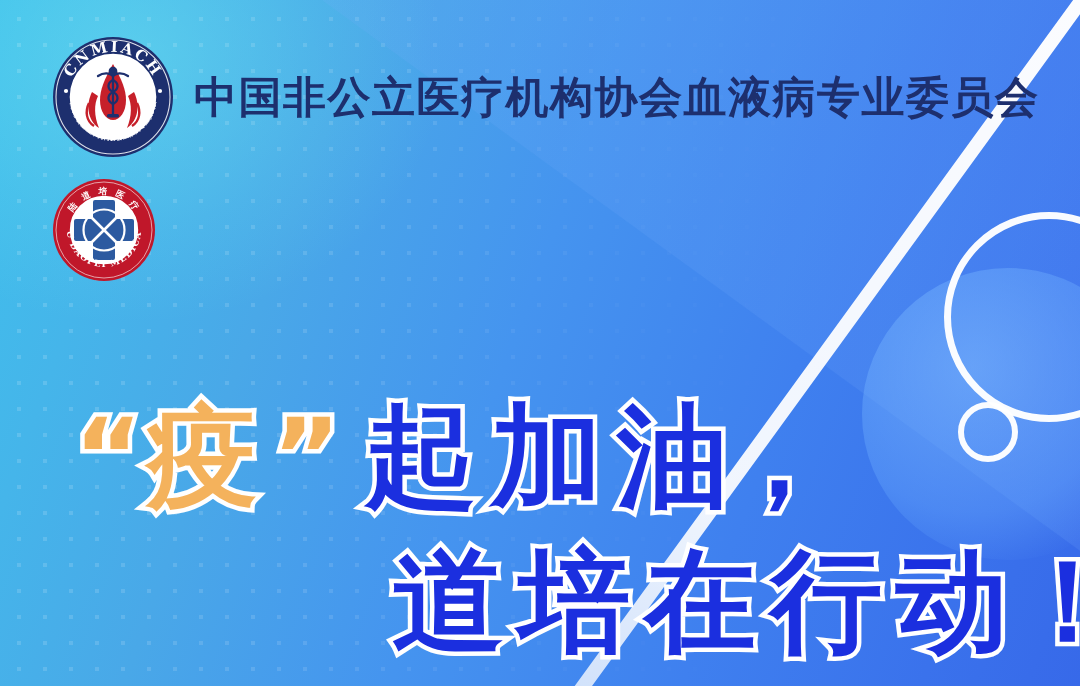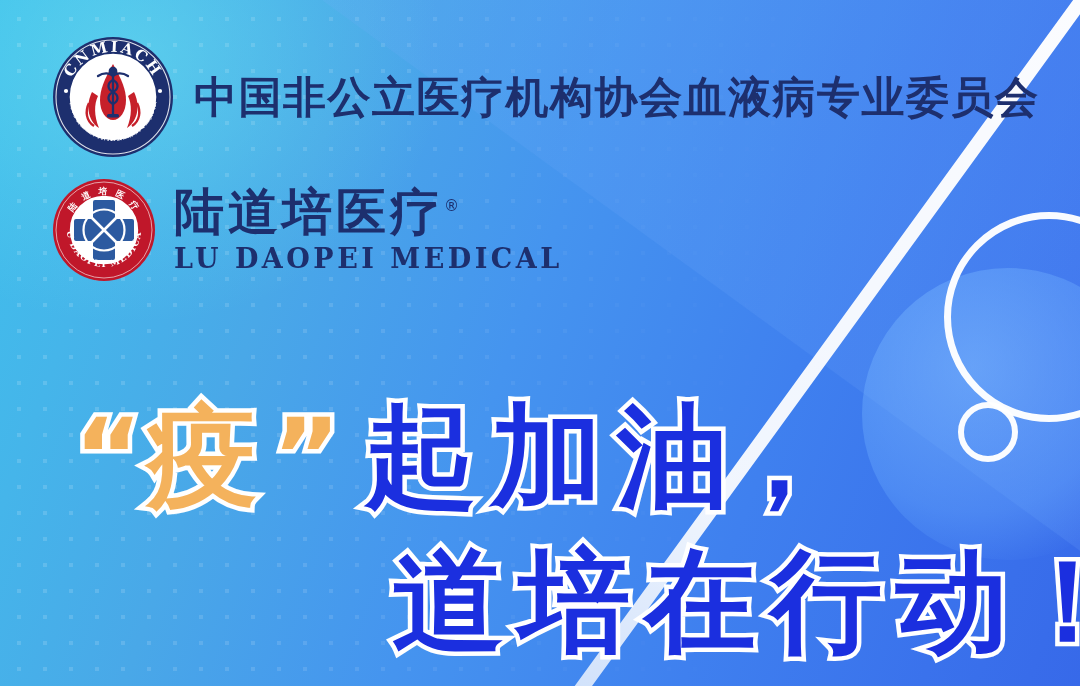--- a/index.html
+++ b/index.html
@@ -197,24 +197,20 @@
         <circle cx="52" cy="52" r="20.5" fill="none" stroke="#ffffff" stroke-width="2.2"></circle>
         <text font-family="'DejaVu Sans','Liberation Sans',sans-serif" font-size="8.6" font-weight="700" fill="#ffffff" letter-spacing="2.4">
           <textPath href="#ldpTop" startOffset="50%" text-anchor="middle">陆 道 培 医 疗</textPath>
         </text>
         <text font-family="'DejaVu Serif','Liberation Serif',serif" font-size="8.8" font-weight="700" fill="#ffffff" letter-spacing="1.2">
           <textPath href="#ldpBot" startOffset="50%" text-anchor="middle">LU DAOPEI MEDICAL</textPath>
         </text>
       </svg>
     </div>
 
-    <div class="brand-text">
-      <div class="brand-cn"><span>陆道培医疗</span><span class="reg">®</span></div>
-      <div class="brand-en">LU DAOPEI MEDICAL</div>
-    </div>
   </div>
 
   <div class="headline">
 
     <div class="hl-line hl1">
       <span class="ch quote">“</span>
       <span class="ch amber">疫</span>
       <span class="ch quote close">”</span>
       <span class="ch">起</span>
       <span class="ch">加</span>

